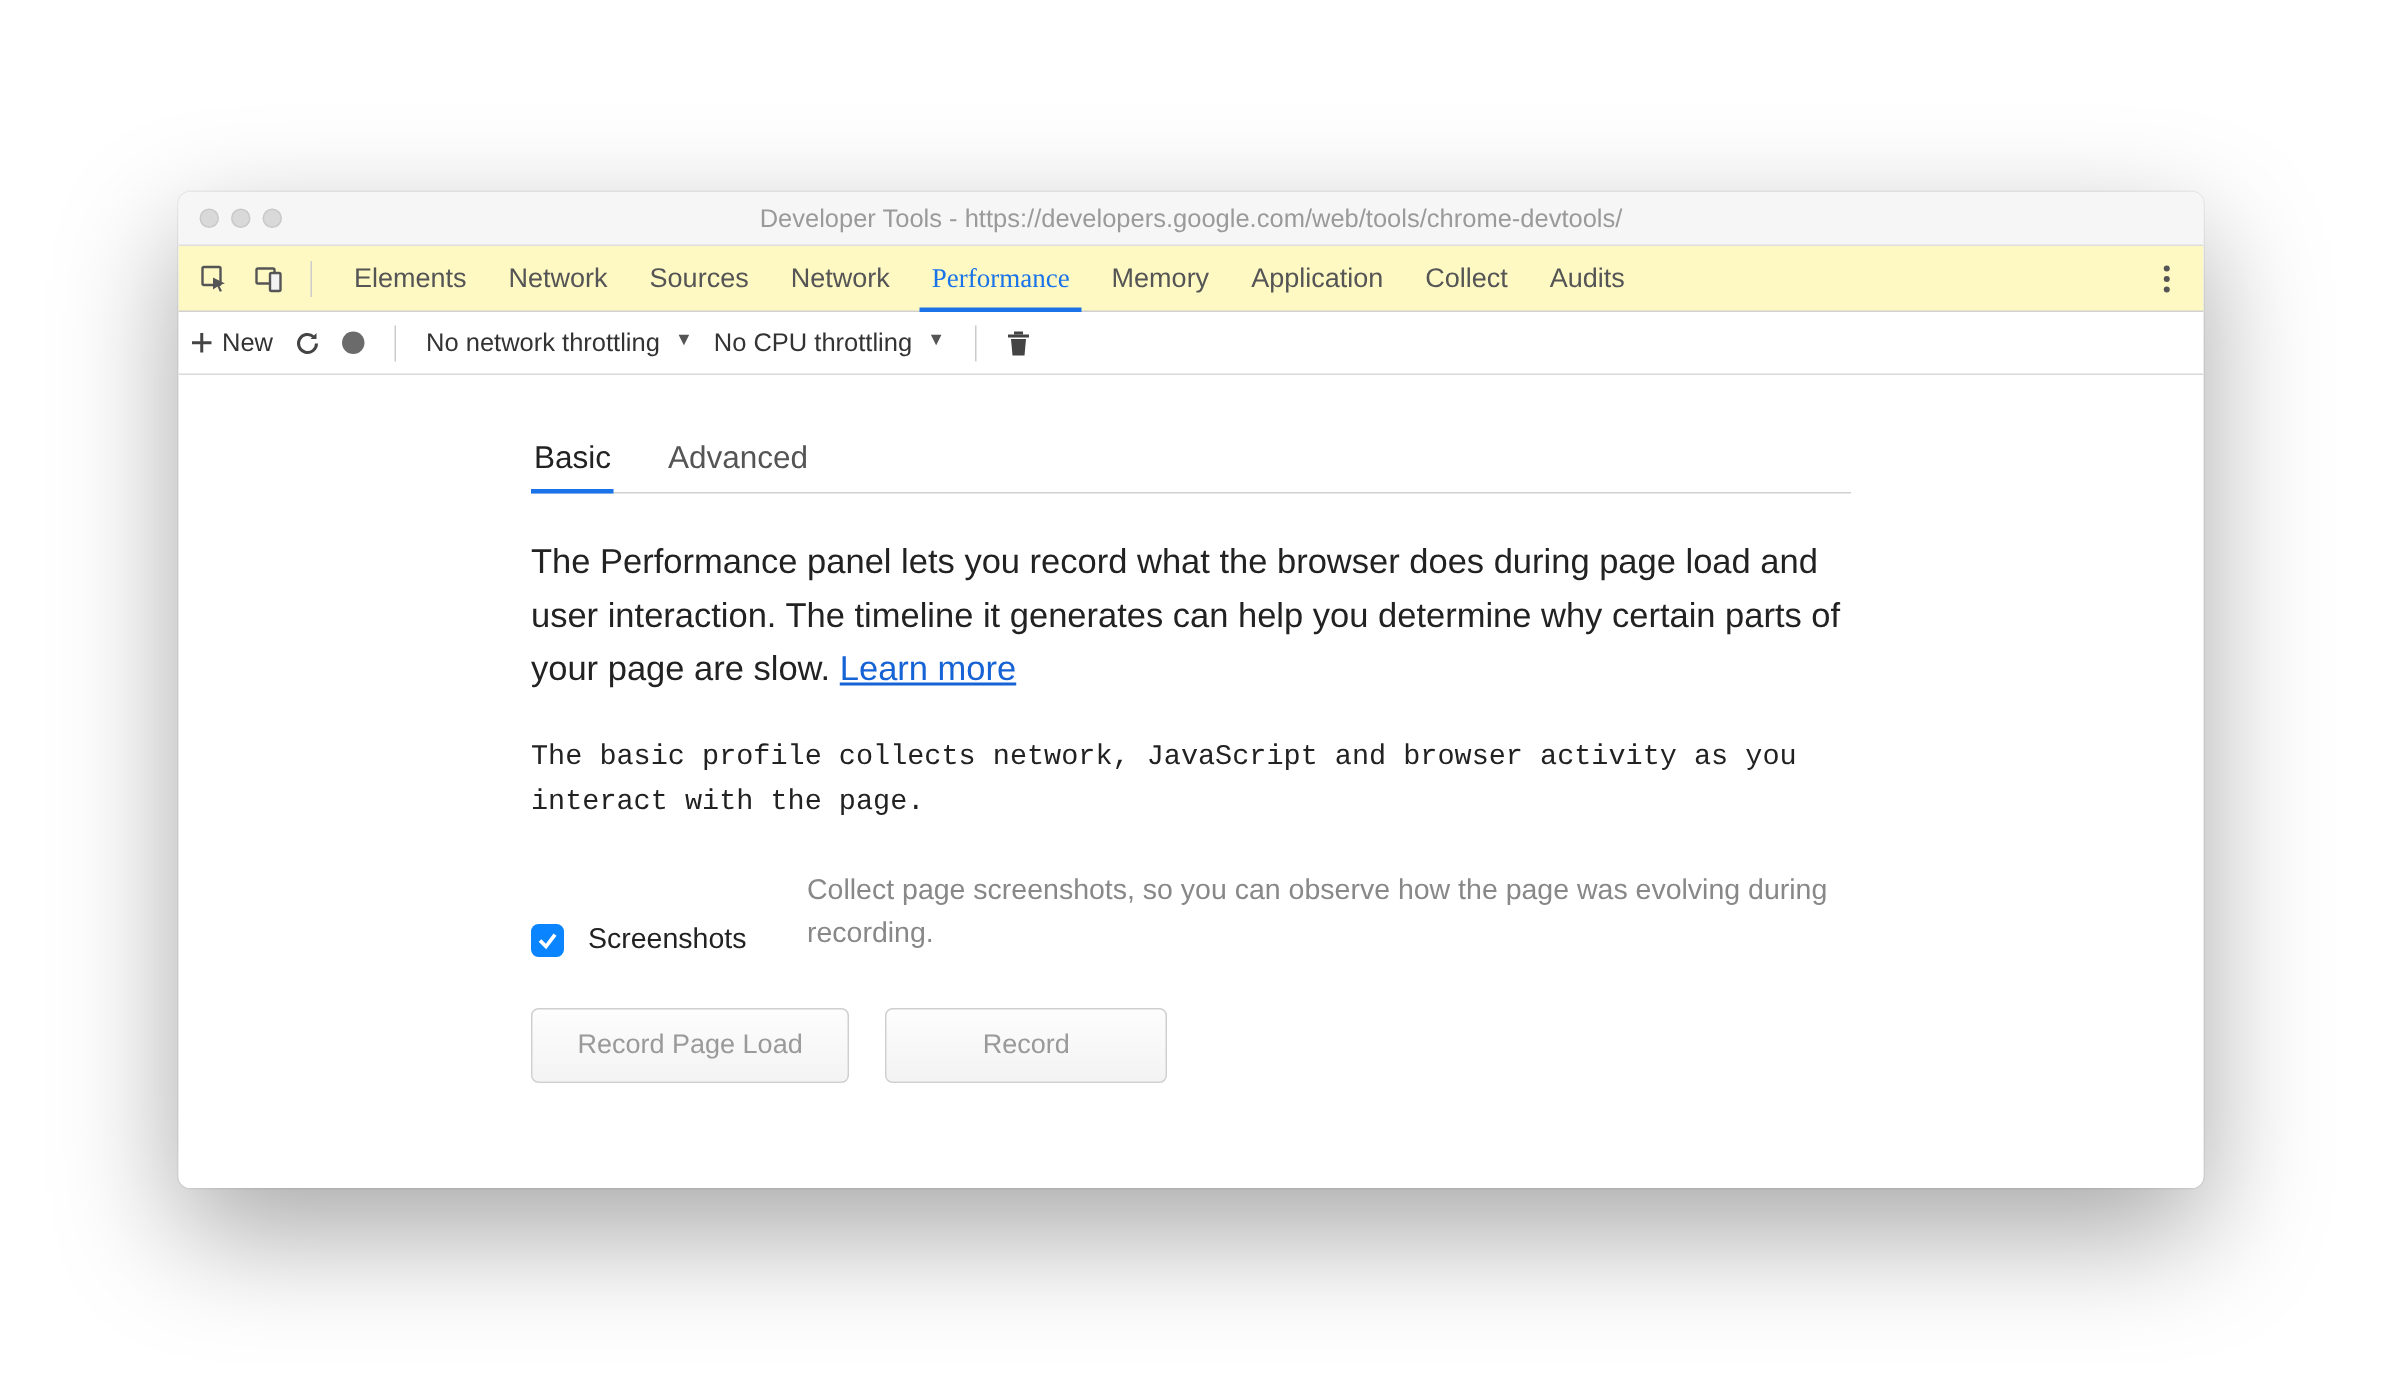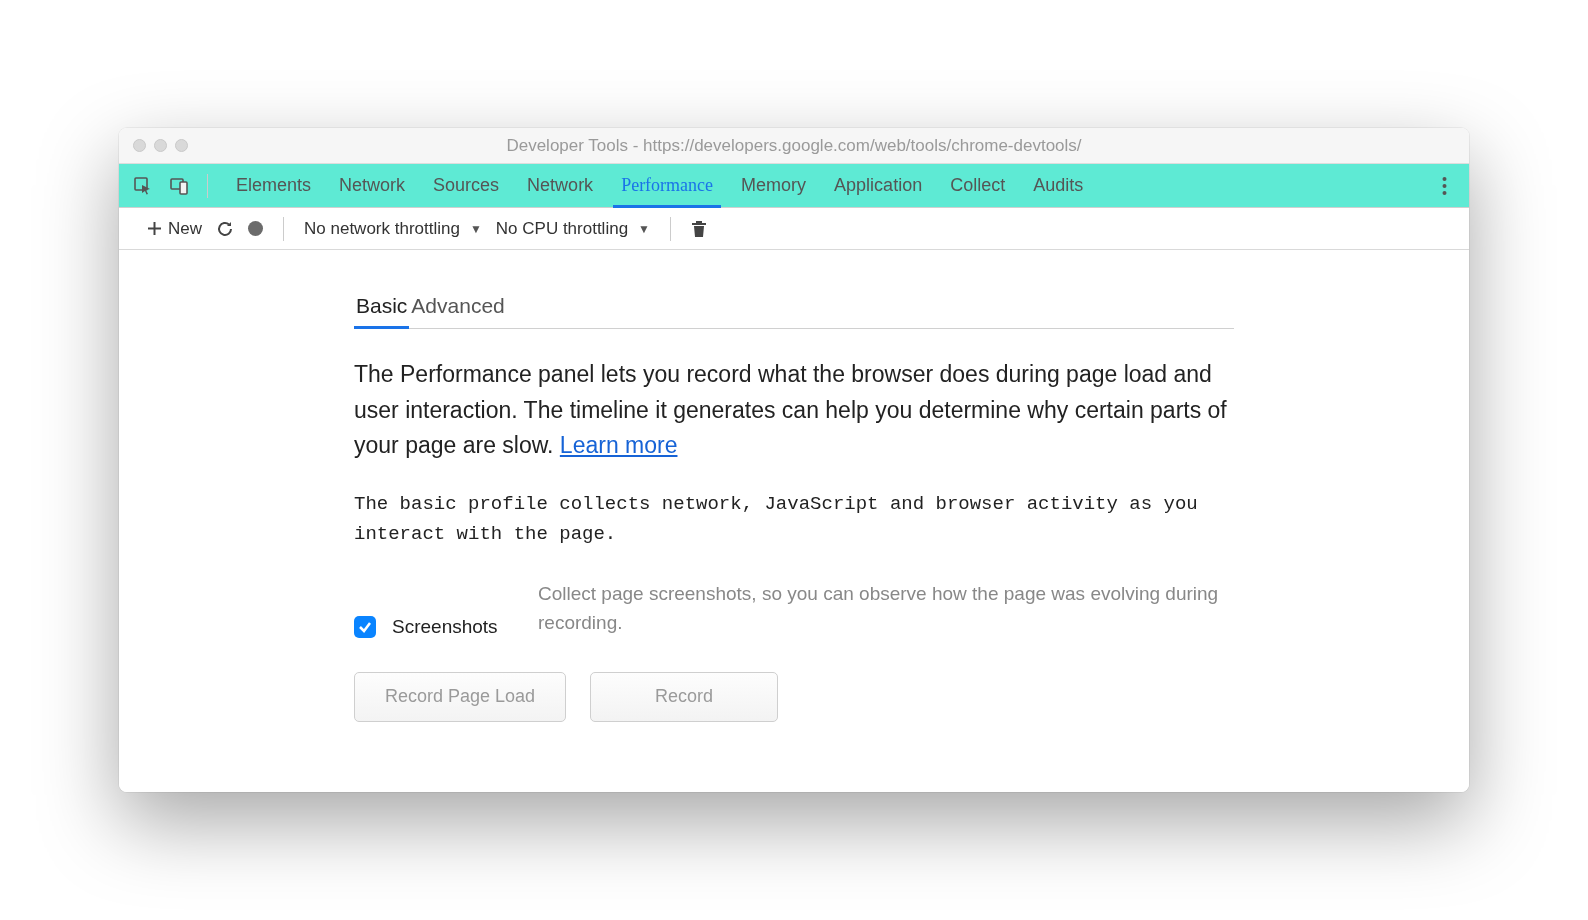--- a/index.html
+++ b/index.html
@@ -43,21 +43,21 @@
   }
   .devtools-tabs {
     height: 44px;
     border-bottom: 1px solid #d0d0d0;
     display: flex;
     align-items: center;
     padding: 0 10px;
     gap: 8px;
     font-size: 18px;
     color: #444;
-    background: #5eead4;
+    background: #fef9c3;
   }
   .devtools-tabs .icon-btn {
     width: 28px; height: 28px;
     display: flex; align-items: center; justify-content: center;
     color: #555;
     cursor: pointer;
   }
   .vdiv { width: 1px; height: 24px; background: #ccc; margin: 0 6px; }
   .tab {
     padding: 0 14px;
@@ -83,47 +83,48 @@
   .kebab {
     width: 30px; height: 30px; display:flex; align-items:center; justify-content:center;
     cursor: pointer; color:#555;
   }
   .toolbar {
     height: 42px;
     border-bottom: 1px solid #d9d9d9;
     display: flex;
     align-items: center;
     gap: 14px;
-    padding: 0 28px;
+    padding: 0 8px;
     font-size: 17px;
     color: #333;
     background: #fff;
   }
   .toolbar .plus-new {
     display: flex; align-items: center; gap: 6px; cursor: pointer;
   }
   .toolbar .icon-btn { cursor: pointer; display:flex; align-items:center; }
   .toolbar .rec-dot {
     width: 15px; height: 15px; border-radius: 50%; background: #6b6b6b;
   }
   .toolbar .dropdown {
-    display: flex; align-items: center; gap: 10px; cursor: pointer; color:#333;
+    display: flex; gap: 10px; cursor: pointer; color:#333;
   }
   .toolbar .tri { font-size: 12px; color:#555; }
   .content {
     padding: 40px 0 70px 0;
     display: flex;
     justify-content: center;
     background: #fff;
   }
   .panel {
     width: 880px;
   }
   .subtabs {
     display: flex;
+    gap: 34px;
     border-bottom: 1px solid #d0d0d0;
     font-size: 21px;
   }
   .subtab {
     padding: 4px 2px 10px 2px;
     color: #555;
     cursor: pointer;
     position: relative;
   }
   .subtab.active {

